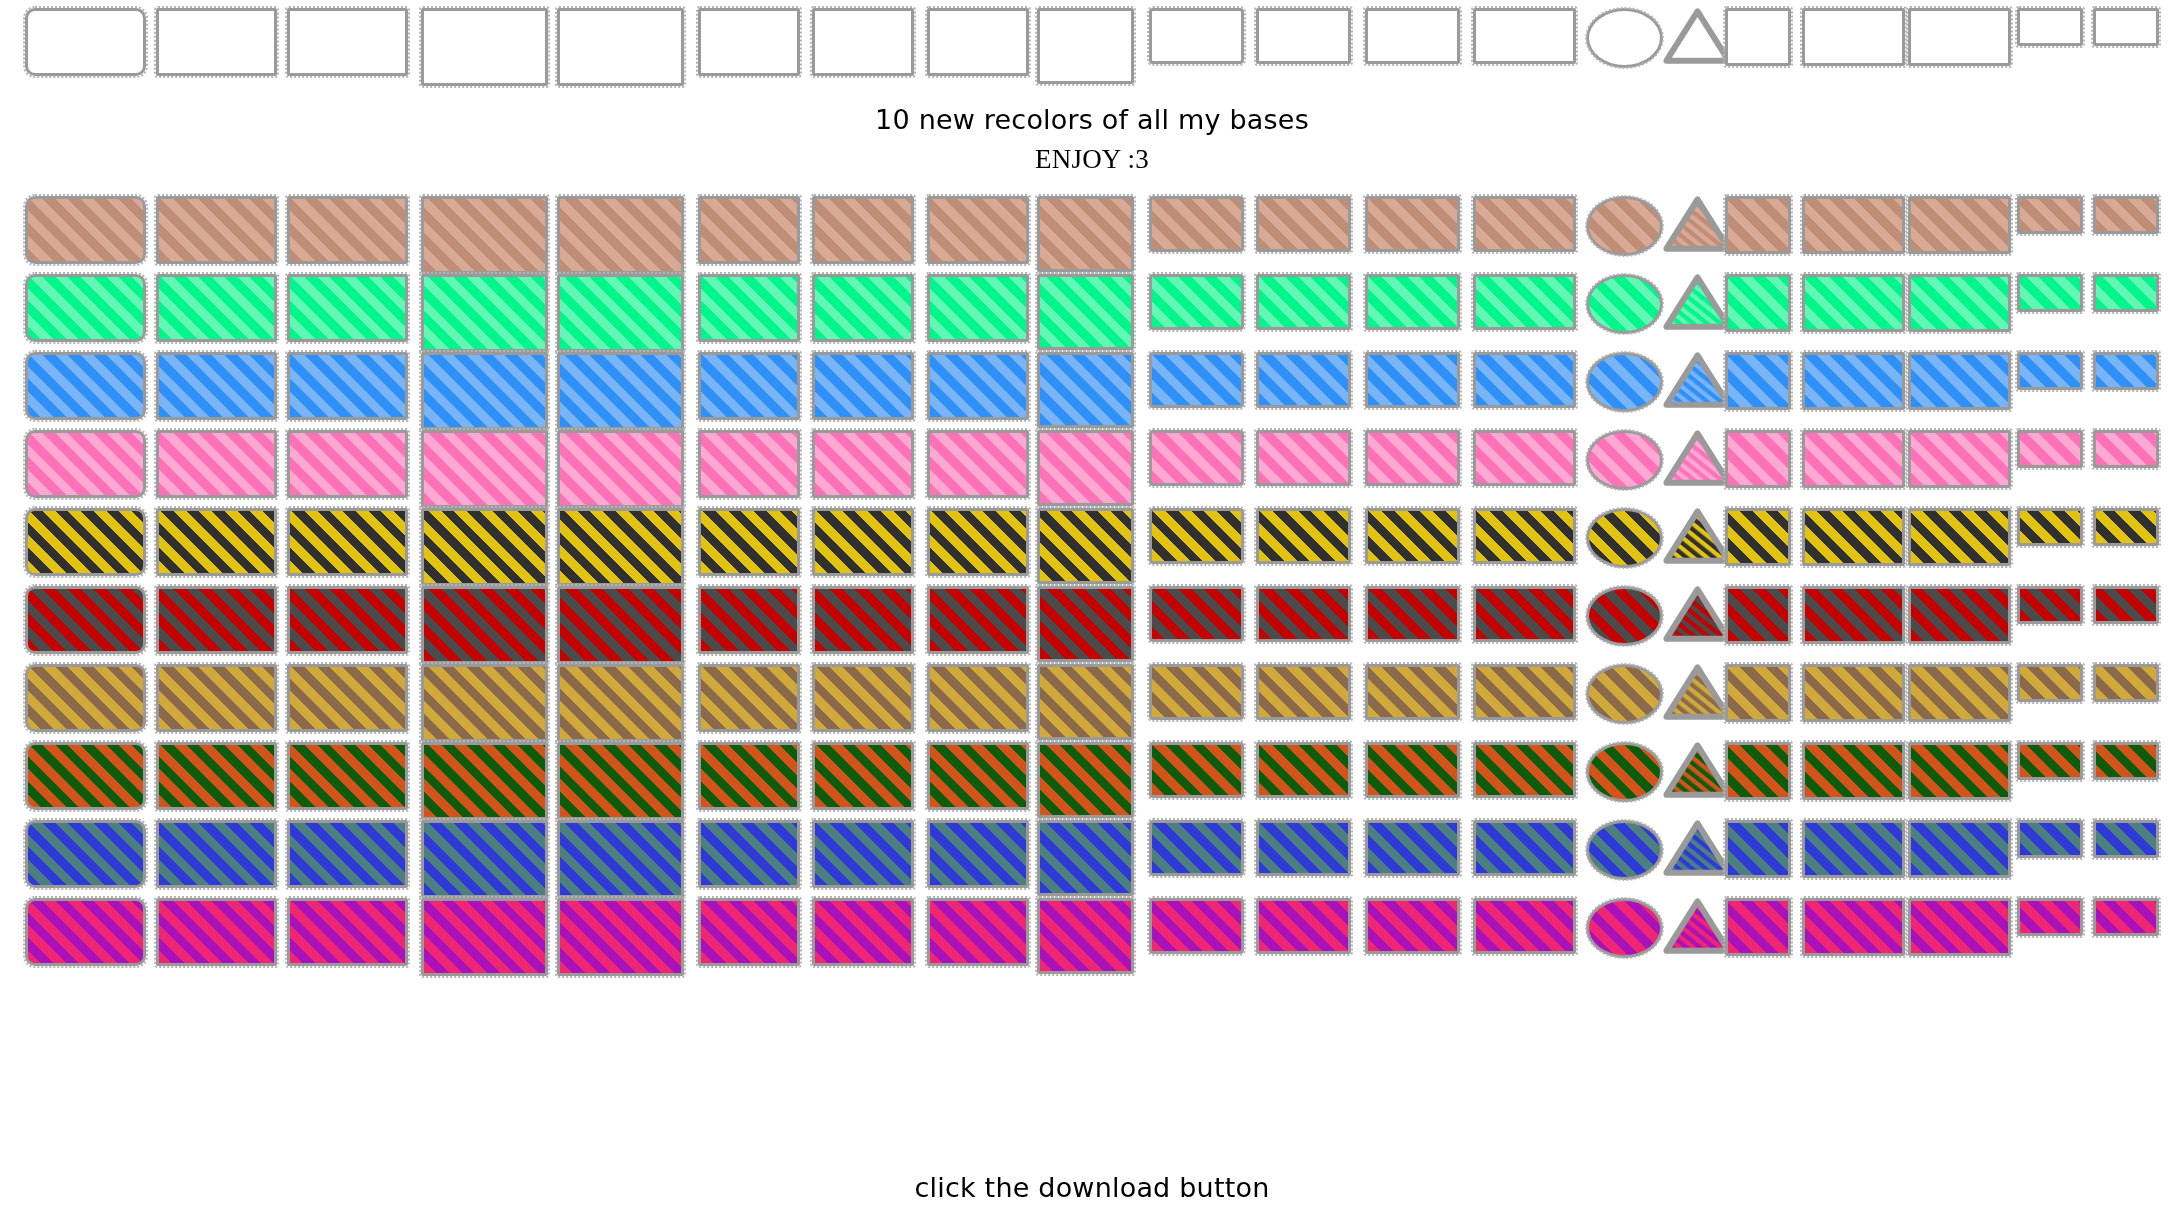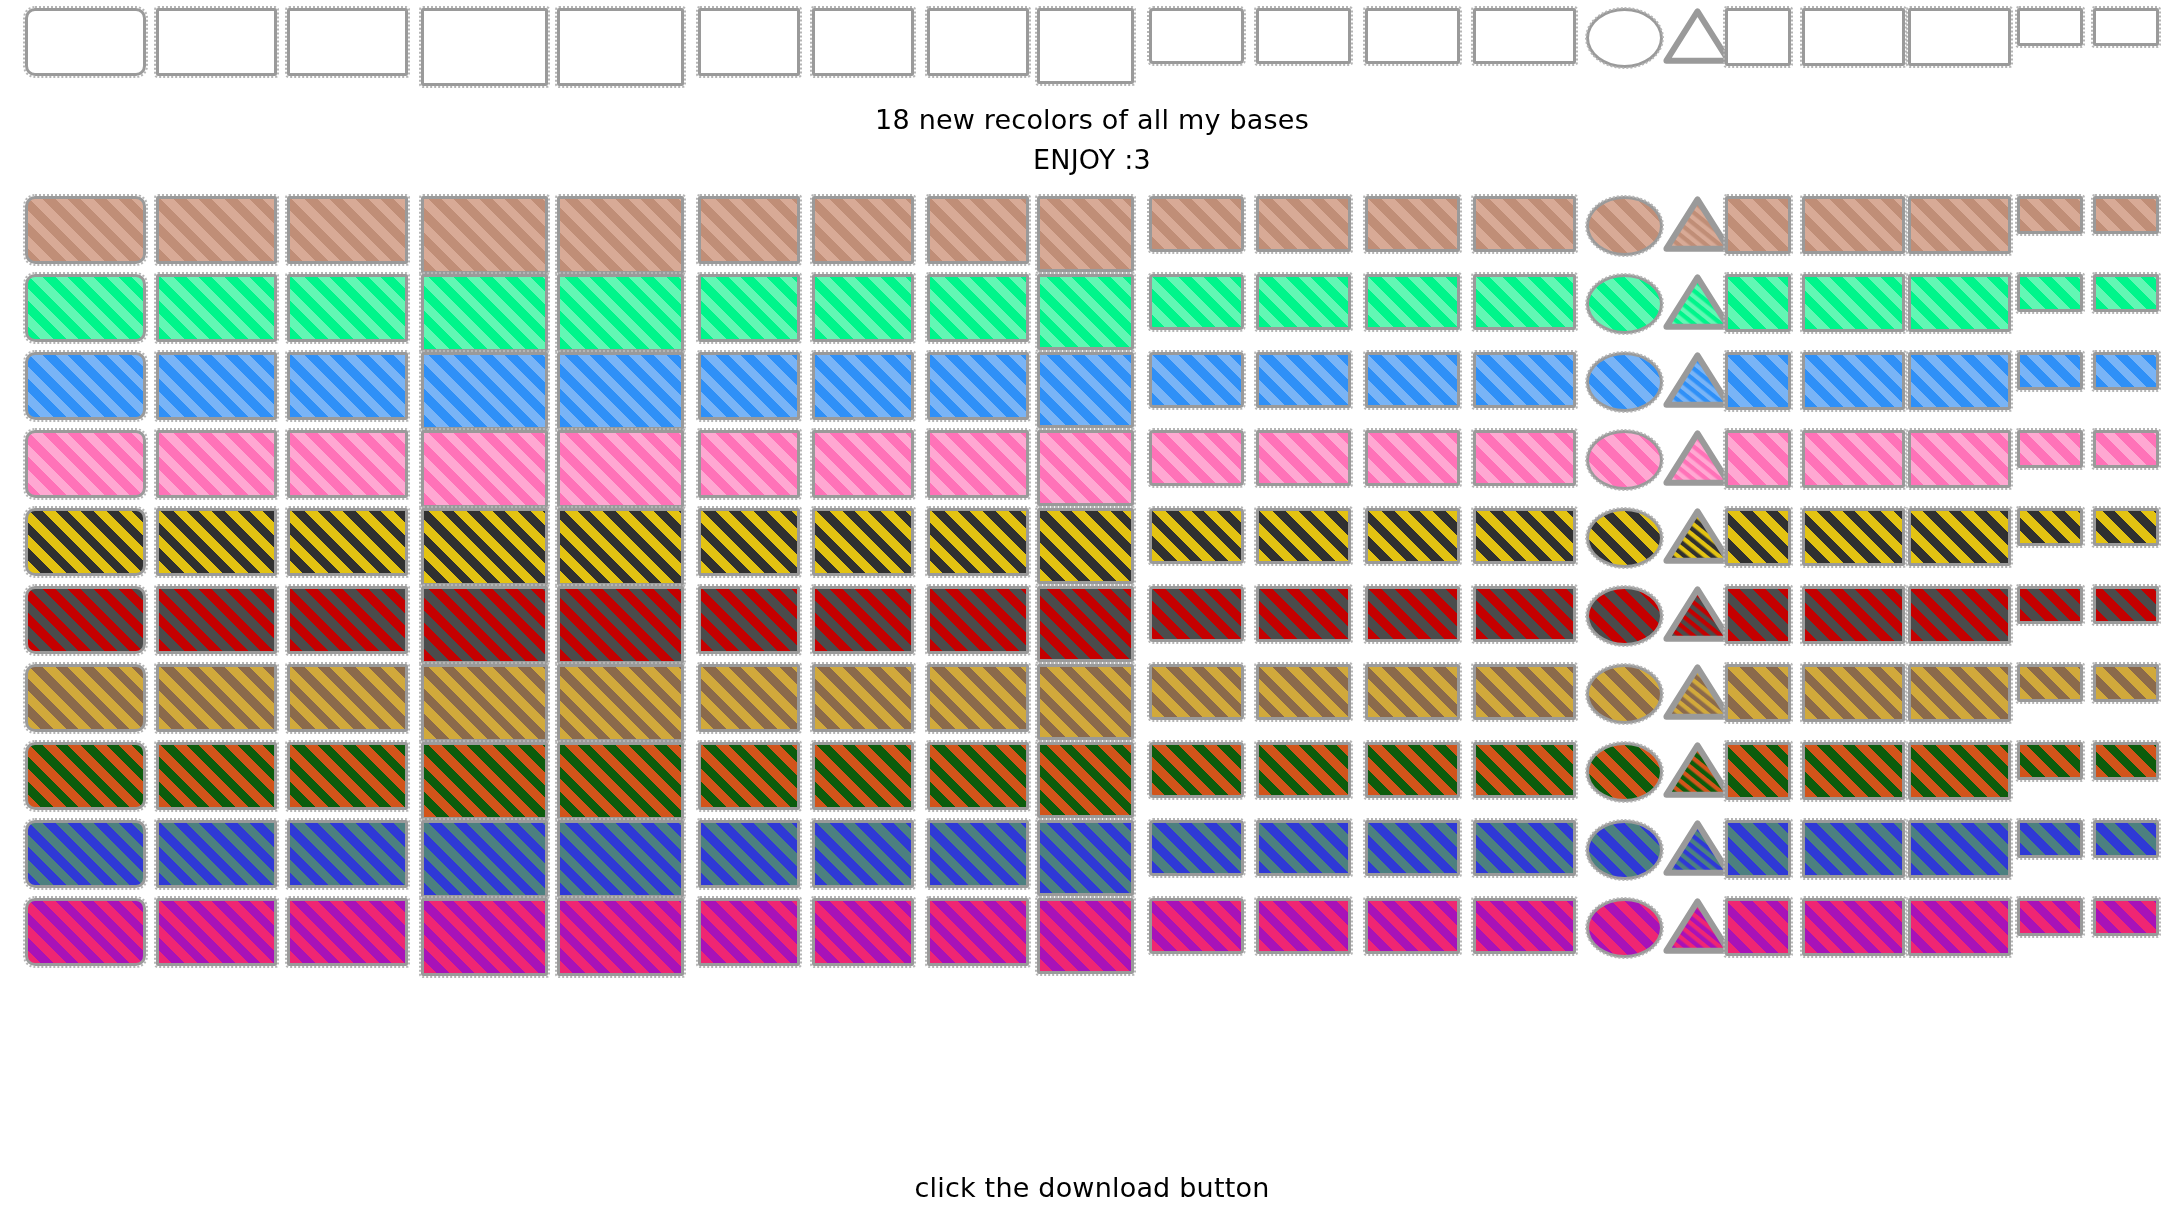--- a/index.html
+++ b/index.html
@@ -802,15 +802,15 @@
       </div>
       <div class="cell" style="left: 2017px; top: 0px; width: 66px; height: 38px;">
         <div class="shp rect" style="background: repeating-linear-gradient(45deg, rgb(239, 38, 115) 0px, rgb(239, 38, 115) 9px, rgb(168, 18, 184) 9px, rgb(168, 18, 184) 18px); border-color: rgb(154, 154, 154); outline-color: rgb(181, 181, 181); border-radius: 2px;"></div>
       </div>
       <div class="cell" style="left: 2093px; top: 0px; width: 66px; height: 38px;">
         <div class="shp rect" style="background: repeating-linear-gradient(45deg, rgb(239, 38, 115) 0px, rgb(239, 38, 115) 9px, rgb(168, 18, 184) 9px, rgb(168, 18, 184) 18px); border-color: rgb(154, 154, 154); outline-color: rgb(181, 181, 181); border-radius: 2px;"></div>
       </div>
     </div>
   </div>
 
-<div class="caption" id="cap1" style="top:104px;">18 new recolors of all my bases</div>
-<div class="caption" id="cap2" style="top:144px;">ENJOY :3</div>
+<div class="caption" id="cap1" style="top:104px;">10 new recolors of all my bases</div>
+<div class="caption" id="cap2" style="top:144px;font-family:Liberation Serif, serif;">ENJOY :3</div>
 <div class="caption" id="cap3" style="top:1172px;">click the download button</div>
 
 </body></html>

